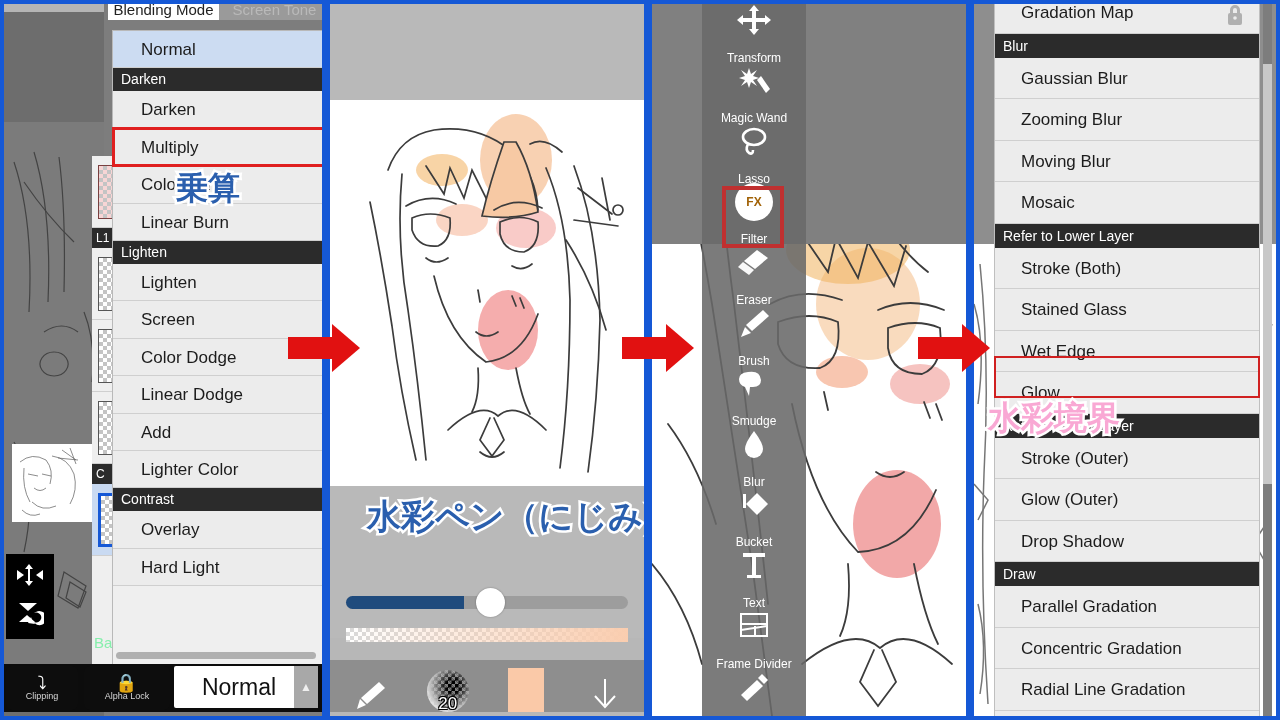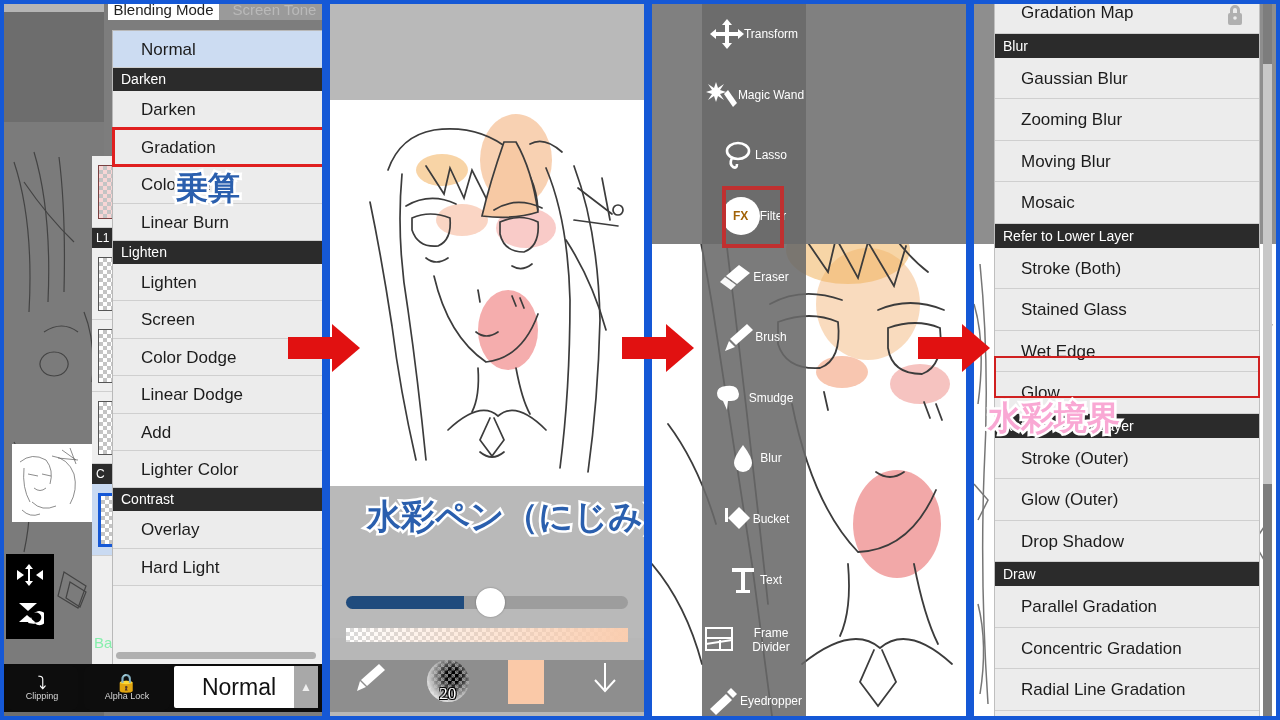--- a/index.html
+++ b/index.html
@@ -103,21 +103,21 @@
   .slider-knob { position: absolute; left: 130px; top: -8px; width: 29px; height: 29px;
                  background: #fff; border-radius: 50%; box-shadow: 0 0 2px rgba(0,0,0,.35); }
   .opacity-bar { position: absolute; left: 16px; top: 142px; width: 282px; height: 14px;
                  background-image:
                    linear-gradient(to right, rgba(250,205,175,0) 0%, rgba(250,205,175,1) 100%),
                    linear-gradient(45deg,#d9d9d9 25%,transparent 25%,transparent 75%,#d9d9d9 75%),
                    linear-gradient(45deg,#d9d9d9 25%,transparent 25%,transparent 75%,#d9d9d9 75%);
                  background-size: 100% 100%, 8px 8px, 8px 8px;
                  background-position: 0 0, 0 0, 4px 4px; background-color:#fff; }
   .p2-bottombar { position: absolute; left: 0; bottom: 4px; width: 314px; height: 52px;
-                  background: #8e8e8e; display:flex; align-items:flex-start;font-family:Liberation Serif, serif; }
+                  background: #8e8e8e; display:flex; align-items:flex-end; }
   .p2-bb-item { flex:1; display:flex; align-items:center; justify-content:center;
                 color:#fff; position: relative; }
   .brush-circle { width: 42px; height: 42px; border-radius: 50%; position: relative;
                   background: radial-gradient(circle at 62% 38%, #000 0%, #000 18%, #777 45%, #ddd 70%, #fff 100%);
                   overflow:hidden; }
   .brush-circle .chk { position:absolute; inset:0;
                   background-image:
                     linear-gradient(45deg,rgba(200,200,200,.6) 25%,transparent 25%,transparent 75%,rgba(200,200,200,.6) 75%),
                     linear-gradient(45deg,rgba(200,200,200,.6) 25%,transparent 25%,transparent 75%,rgba(200,200,200,.6) 75%);
                   background-size: 7px 7px; background-position: 0 0, 3.5px 3.5px; }
@@ -127,21 +127,21 @@
 
   
   #panel3 { left: 648px; width: 322px; background: #9d9d9d; }
   .p3-art { position: absolute; left: 0; top: 0; width: 314px; height: 712px;
             background: #fff; overflow:hidden; }
   .p3-grayoverlay { position: absolute; left: 0; top: 0; width: 314px; height: 240px;
                     background: #808080; }
   .p3-tools { position: absolute; left: 50px; top: 0; width: 104px; height: 712px;
               background: rgba(105,105,105,0.88); }
   .tool { position: relative; width: 104px; height: 60.6px; display:flex;
-          flex-direction:row; align-items:center; justify-content:center; color:#fff; }
+          flex-direction:column; align-items:center; justify-content:space-between; color:#fff; }
   .tool .tg { height: 32px; display:flex; align-items:center; justify-content:center; }
   .tool .tl { font-size: 12px; line-height: 14px; text-align:center; }
   .fx-hl { position: absolute; left: 70px; top: 182px; width: 62px; height: 62px;
            border: 4px solid #c03030; }
   .fx-circle { width: 38px; height: 38px; border-radius: 50%; background:#fff; color:#a16207;
                display:flex; align-items:center; justify-content:center; font-size:12px;
                font-weight:600; }
 
   
   #panel4 { left: 970px; width: 310px; background: #8c8c8c; }
@@ -258,21 +258,21 @@
 
     <div class="p1-tabs">
       <div class="p1-tab active">Blending Mode</div>
       <div class="p1-tab inactive">Screen Tone</div>
     </div>
 
     <div class="bm-popup" id="bm-list">
         <div class="bm-item sel">Normal</div>
         <div class="bm-head">Darken</div>
         <div class="bm-item">Darken</div>
-        <div class="bm-item">Gradation</div>
+        <div class="bm-item">Multiply</div>
         <div class="bm-item">Color Burn</div>
         <div class="bm-item">Linear Burn</div>
         <div class="bm-head">Lighten</div>
         <div class="bm-item">Lighten</div>
         <div class="bm-item">Screen</div>
         <div class="bm-item">Color Dodge</div>
         <div class="bm-item">Linear Dodge</div>
         <div class="bm-item">Add</div>
         <div class="bm-item">Lighter Color</div>
         <div class="bm-head">Contrast</div>

